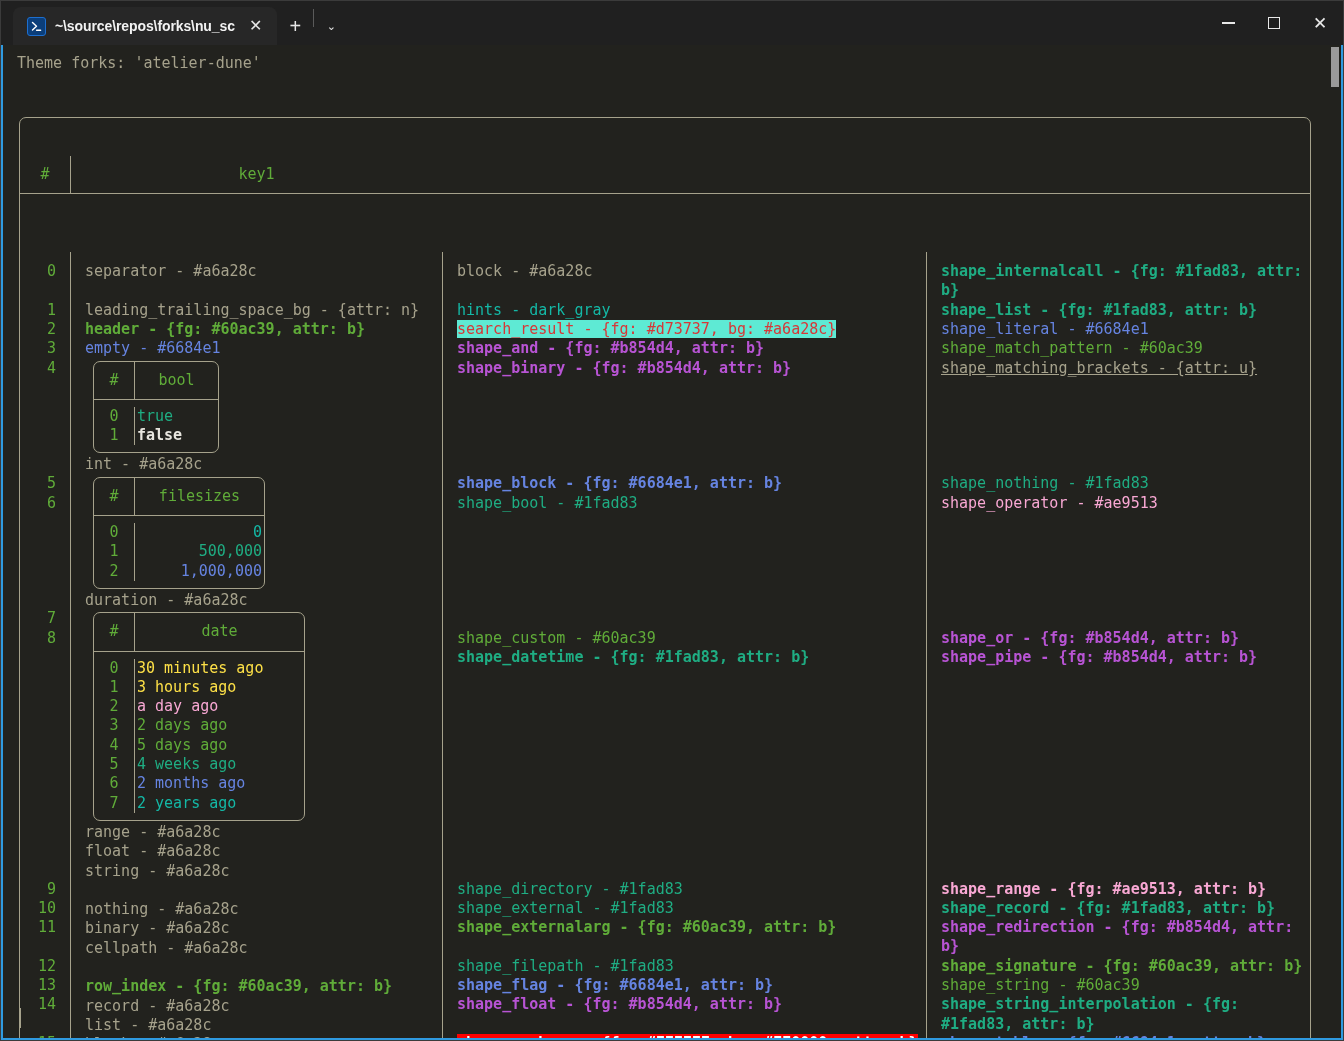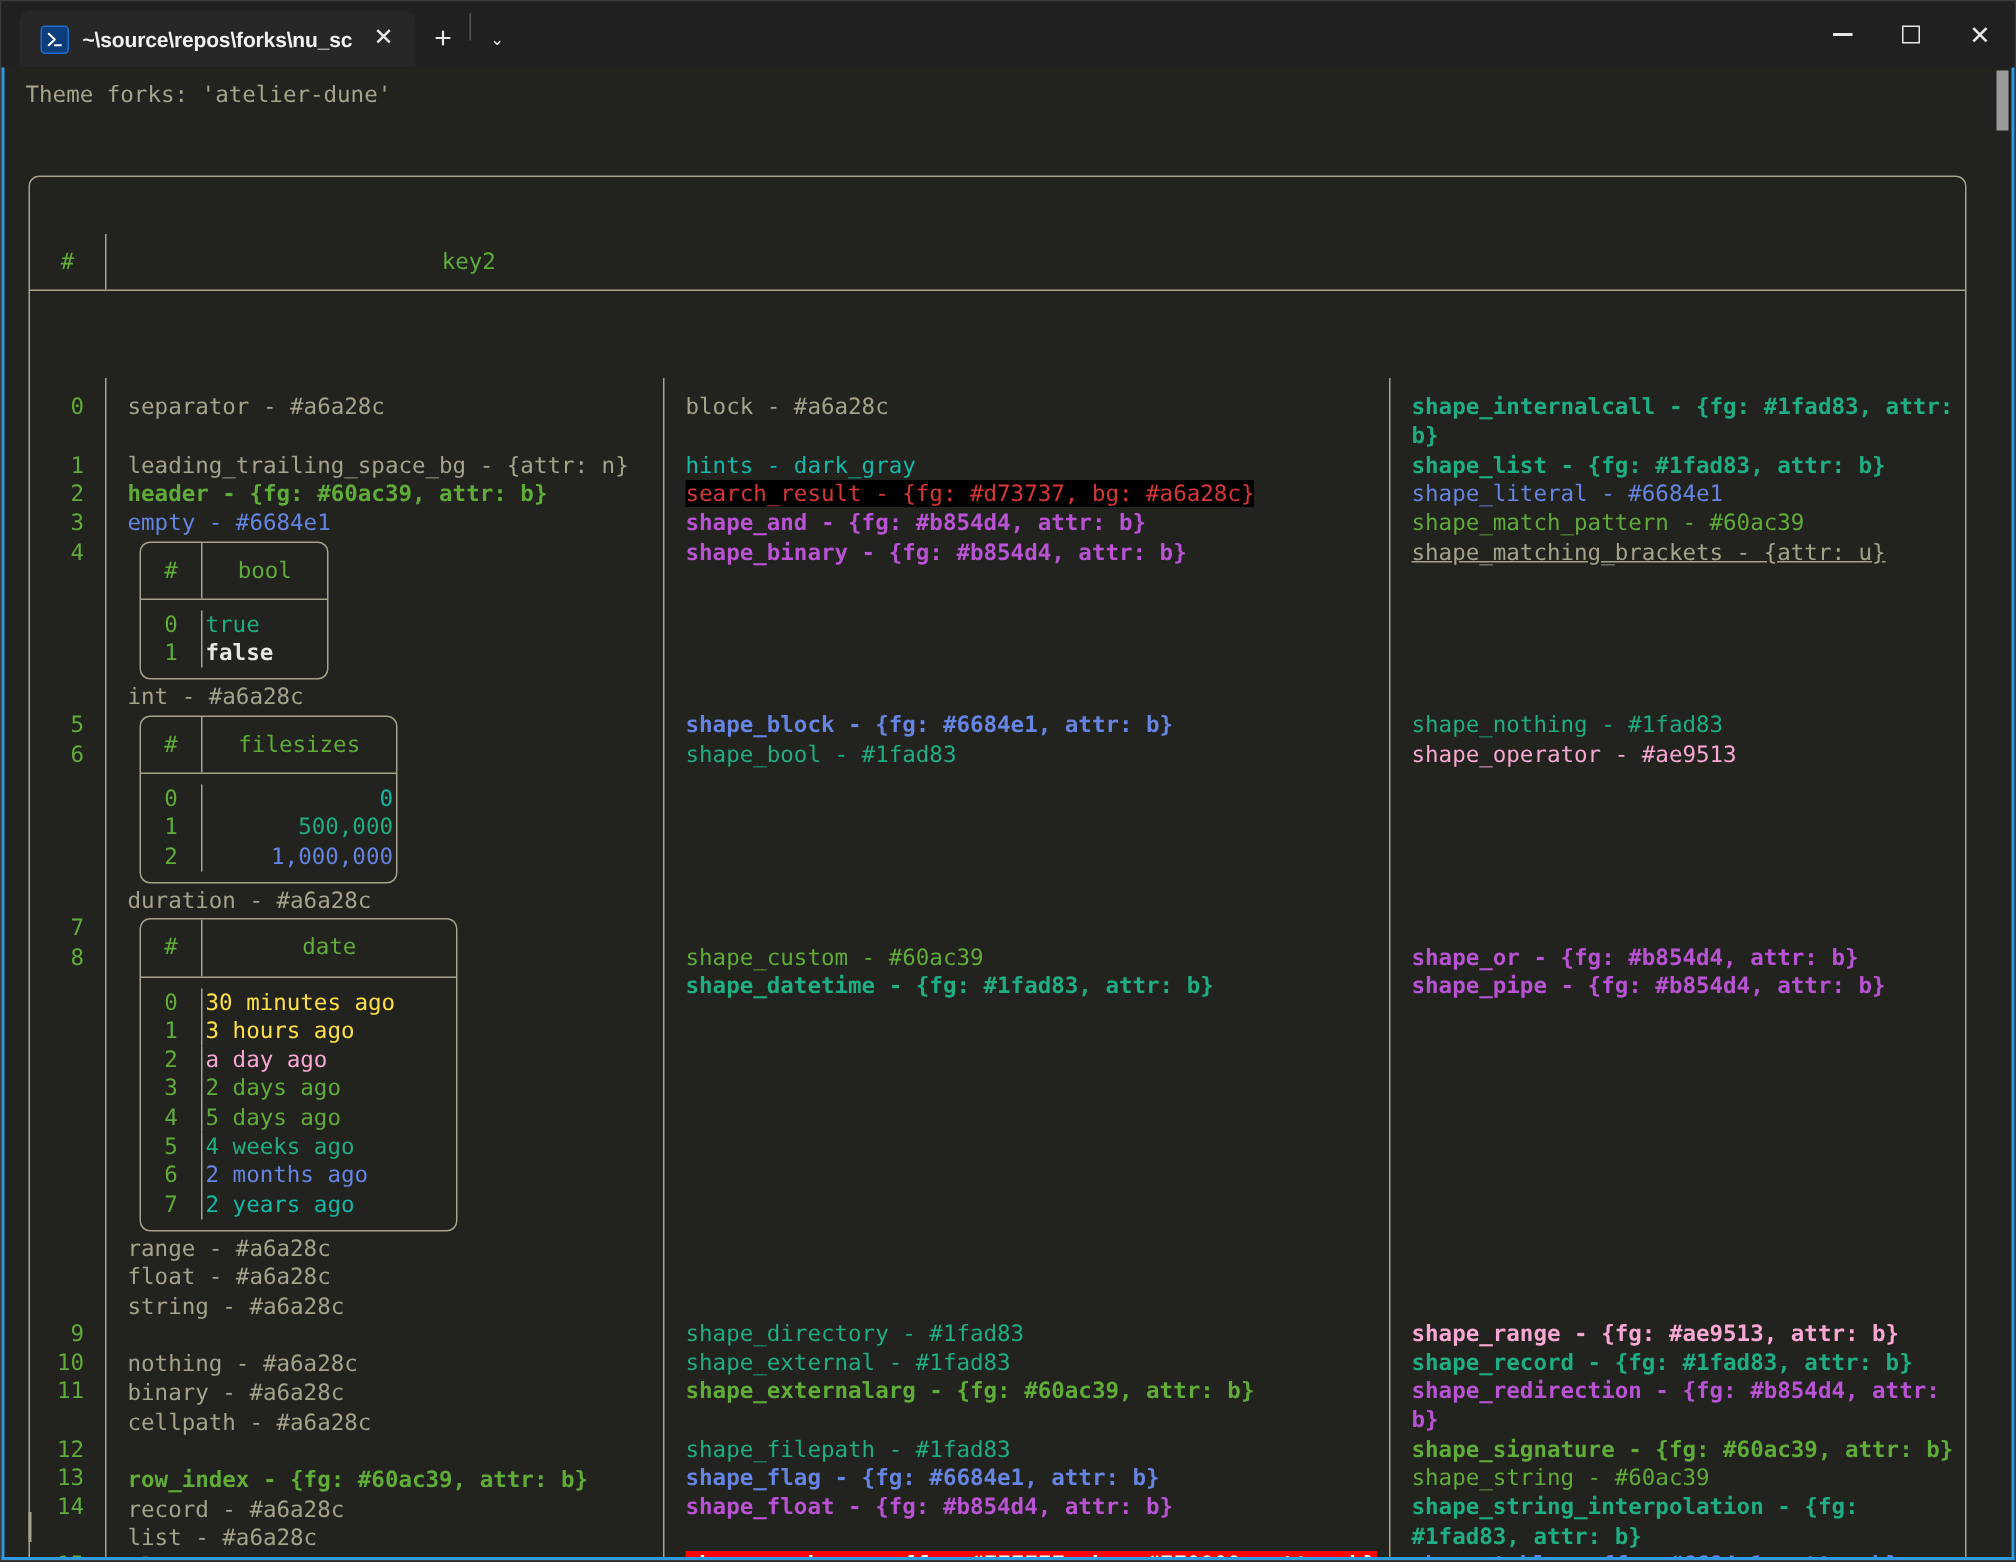--- a/index.html
+++ b/index.html
@@ -191,21 +191,21 @@
   .c-green   { color: #60ac39; }
   .c-blue    { color: #6684e1; }
   .c-teal    { color: #1fad83; }
   .c-purple  { color: #b854d4; }
   .c-yellow  { color: #f9a8d4; }
   .c-red     { color: #fde047; }
   .c-gray    { color: #14b8a6; }
   .c-white   { color: #e8e6df; }
   .bold      { font-weight: bold; }
   .under     { text-decoration: underline; }
-  .hl-search { background: #000000; color: #d73737; }
+  .hl-search { background: #5eead4; color: #d73737; }
   .hl-garbage{ background: #FF0000; color: #FFFFFF; font-weight: bold; }
 
   
   .ntable {
     display: inline-block;
     border: 1px solid #a6a28c;
     border-radius: 7px;
     margin: 2px 0 2px 8px;
     overflow: hidden;
     vertical-align: top;
@@ -279,21 +279,21 @@
 
   <div id="terminal">
     <div id="screen">
 
       <div class="themeline">Theme forks: 'atelier-dune'</div>
 
       <div class="otable">
         <div class="obox">
           <div class="ohead">
             <div class="col-idx"><div class="hcell">#</div></div>
-            <div class="col-k2"><div class="hcell">key2</div></div>
+            <div class="col-k1"><div class="hcell">key1</div></div>
           </div>
 
           <div class="obody">
             <div class="col-idx"><div class="bcell idx" id="idx-col"><span class="rn">0</span><span class="blank">&nbsp;</span><span class="rn">1</span><span class="rn">2</span><span class="rn">3</span><span class="rn">4</span><span class="blank">&nbsp;</span><span class="blank">&nbsp;</span><span class="blank">&nbsp;</span><span class="blank">&nbsp;</span><span class="blank">&nbsp;</span><span class="rn">5</span><span class="rn">6</span><span class="blank">&nbsp;</span><span class="blank">&nbsp;</span><span class="blank">&nbsp;</span><span class="blank">&nbsp;</span><span class="blank">&nbsp;</span><span class="rn">7</span><span class="rn">8</span><span class="blank">&nbsp;</span><span class="blank">&nbsp;</span><span class="blank">&nbsp;</span><span class="blank">&nbsp;</span><span class="blank">&nbsp;</span><span class="blank">&nbsp;</span><span class="blank">&nbsp;</span><span class="blank">&nbsp;</span><span class="blank">&nbsp;</span><span class="blank">&nbsp;</span><span class="blank">&nbsp;</span><span class="blank">&nbsp;</span><span class="rn">9</span><span class="rn">10</span><span class="rn">11</span><span class="blank">&nbsp;</span><span class="rn">12</span><span class="rn">13</span><span class="rn">14</span><span class="blank">&nbsp;</span><span class="rn">15</span></div></div>
             <div class="col-k1"><div class="bcell txt" id="k1-col"><div class="line"><span class="c-default">separator - #a6a28c</span></div><div class="line">&nbsp;</div><div class="line"><span class="c-default">leading_trailing_space_bg - {attr: n}</span></div><div class="line"><span class="c-green bold">header - {fg: #60ac39, attr: b}</span></div><div class="line"><span class="c-blue">empty - #6684e1</span></div><div class="ntable nt-bool"><div class="nhead"><div class="nc-idx">#</div><div class="nc-val">bool</div></div><div class="nbodywrap"><div class="nrow"><div class="nc-idx">0</div><div class="nc-val c-teal">true</div></div><div class="nrow"><div class="nc-idx">1</div><div class="nc-val c-white bold">false</div></div></div></div><div class="line"><span class="c-default">int - #a6a28c</span></div><div class="ntable nt-file"><div class="nhead"><div class="nc-idx">#</div><div class="nc-val">filesizes</div></div><div class="nbodywrap"><div class="nrow"><div class="nc-idx">0</div><div class="nc-val c-gray">0</div></div><div class="nrow"><div class="nc-idx">1</div><div class="nc-val c-teal">500,000</div></div><div class="nrow"><div class="nc-idx">2</div><div class="nc-val c-blue">1,000,000</div></div></div></div><div class="line"><span class="c-default">duration - #a6a28c</span></div><div class="ntable nt-date"><div class="nhead"><div class="nc-idx">#</div><div class="nc-val">date</div></div><div class="nbodywrap"><div class="nrow"><div class="nc-idx">0</div><div class="nc-val c-red">30 minutes ago</div></div><div class="nrow"><div class="nc-idx">1</div><div class="nc-val c-red">3 hours ago</div></div><div class="nrow"><div class="nc-idx">2</div><div class="nc-val c-yellow">a day ago</div></div><div class="nrow"><div class="nc-idx">3</div><div class="nc-val c-green">2 days ago</div></div><div class="nrow"><div class="nc-idx">4</div><div class="nc-val c-green">5 days ago</div></div><div class="nrow"><div class="nc-idx">5</div><div class="nc-val c-teal">4 weeks ago</div></div><div class="nrow"><div class="nc-idx">6</div><div class="nc-val c-blue">2 months ago</div></div><div class="nrow"><div class="nc-idx">7</div><div class="nc-val c-gray">2 years ago</div></div></div></div><div class="line"><span class="c-default">range - #a6a28c</span></div><div class="line"><span class="c-default">float - #a6a28c</span></div><div class="line"><span class="c-default">string - #a6a28c</span></div><div class="line">&nbsp;</div><div class="line"><span class="c-default">nothing - #a6a28c</span></div><div class="line"><span class="c-default">binary - #a6a28c</span></div><div class="line"><span class="c-default">cellpath - #a6a28c</span></div><div class="line">&nbsp;</div><div class="line"><span class="c-green bold">row_index - {fg: #60ac39, attr: b}</span></div><div class="line"><span class="c-default">record - #a6a28c</span></div><div class="line"><span class="c-default">list - #a6a28c</span></div><div class="line"><span class="c-default">block - #a6a28c</span></div></div></div>
             <div class="col-k2"><div class="bcell txt" id="k2-col"><div class="line"><span class="c-default">block - #a6a28c</span></div><div class="line">&nbsp;</div><div class="line"><span class="c-gray">hints - dark_gray</span></div><div class="line"><span class="hl-search">search_result - {fg: #d73737, bg: #a6a28c}</span></div><div class="line"><span class="c-purple bold">shape_and - {fg: #b854d4, attr: b}</span></div><div class="line"><span class="c-purple bold">shape_binary - {fg: #b854d4, attr: b}</span></div><div class="line">&nbsp;</div><div class="line">&nbsp;</div><div class="line">&nbsp;</div><div class="line">&nbsp;</div><div class="line">&nbsp;</div><div class="line"><span class="c-blue bold">shape_block - {fg: #6684e1, attr: b}</span></div><div class="line"><span class="c-teal">shape_bool - #1fad83</span></div><div class="line">&nbsp;</div><div class="line">&nbsp;</div><div class="line">&nbsp;</div><div class="line">&nbsp;</div><div class="line">&nbsp;</div><div class="line">&nbsp;</div><div class="line"><span class="c-green">shape_custom - #60ac39</span></div><div class="line"><span class="c-teal bold">shape_datetime - {fg: #1fad83, attr: b}</span></div><div class="line">&nbsp;</div><div class="line">&nbsp;</div><div class="line">&nbsp;</div><div class="line">&nbsp;</div><div class="line">&nbsp;</div><div class="line">&nbsp;</div><div class="line">&nbsp;</div><div class="line">&nbsp;</div><div class="line">&nbsp;</div><div class="line">&nbsp;</div><div class="line">&nbsp;</div><div class="line"><span class="c-teal">shape_directory - #1fad83</span></div><div class="line"><span class="c-teal">shape_external - #1fad83</span></div><div class="line"><span class="c-green bold">shape_externalarg - {fg: #60ac39, attr: b}</span></div><div class="line">&nbsp;</div><div class="line"><span class="c-teal">shape_filepath - #1fad83</span></div><div class="line"><span class="c-blue bold">shape_flag - {fg: #6684e1, attr: b}</span></div><div class="line"><span class="c-purple bold">shape_float - {fg: #b854d4, attr: b}</span></div><div class="line">&nbsp;</div><div class="line"><span class="hl-garbage">shape_garbage - {fg: #FFFFFF, bg: #FF0000, attr: b}</span></div></div></div>
             <div class="col-k3"><div class="bcell txt" id="k3-col"><div class="line"><span class="c-teal bold">shape_internalcall - {fg: #1fad83, attr: b}</span></div><div class="line"><span class="c-teal bold">shape_list - {fg: #1fad83, attr: b}</span></div><div class="line"><span class="c-blue">shape_literal - #6684e1</span></div><div class="line"><span class="c-green">shape_match_pattern - #60ac39</span></div><div class="line"><span class="c-default under">shape_matching_brackets - {attr: u}</span></div><div class="line">&nbsp;</div><div class="line">&nbsp;</div><div class="line">&nbsp;</div><div class="line">&nbsp;</div><div class="line">&nbsp;</div><div class="line"><span class="c-teal">shape_nothing - #1fad83</span></div><div class="line"><span class="c-yellow">shape_operator - #ae9513</span></div><div class="line">&nbsp;</div><div class="line">&nbsp;</div><div class="line">&nbsp;</div><div class="line">&nbsp;</div><div class="line">&nbsp;</div><div class="line">&nbsp;</div><div class="line"><span class="c-purple bold">shape_or - {fg: #b854d4, attr: b}</span></div><div class="line"><span class="c-purple bold">shape_pipe - {fg: #b854d4, attr: b}</span></div><div class="line">&nbsp;</div><div class="line">&nbsp;</div><div class="line">&nbsp;</div><div class="line">&nbsp;</div><div class="line">&nbsp;</div><div class="line">&nbsp;</div><div class="line">&nbsp;</div><div class="line">&nbsp;</div><div class="line">&nbsp;</div><div class="line">&nbsp;</div><div class="line">&nbsp;</div><div class="line"><span class="c-yellow bold">shape_range - {fg: #ae9513, attr: b}</span></div><div class="line"><span class="c-teal bold">shape_record - {fg: #1fad83, attr: b}</span></div><div class="line"><span class="c-purple bold">shape_redirection - {fg: #b854d4, attr: b}</span></div><div class="line"><span class="c-green bold">shape_signature - {fg: #60ac39, attr: b}</span></div><div class="line"><span class="c-green">shape_string - #60ac39</span></div><div class="line"><span class="c-teal bold">shape_string_interpolation - {fg: #1fad83, attr: b}</span></div><div class="line"><span class="c-blue bold">shape_table - {fg: #6684e1, attr: b}</span></div></div></div>
           </div>
         </div>
       </div>

